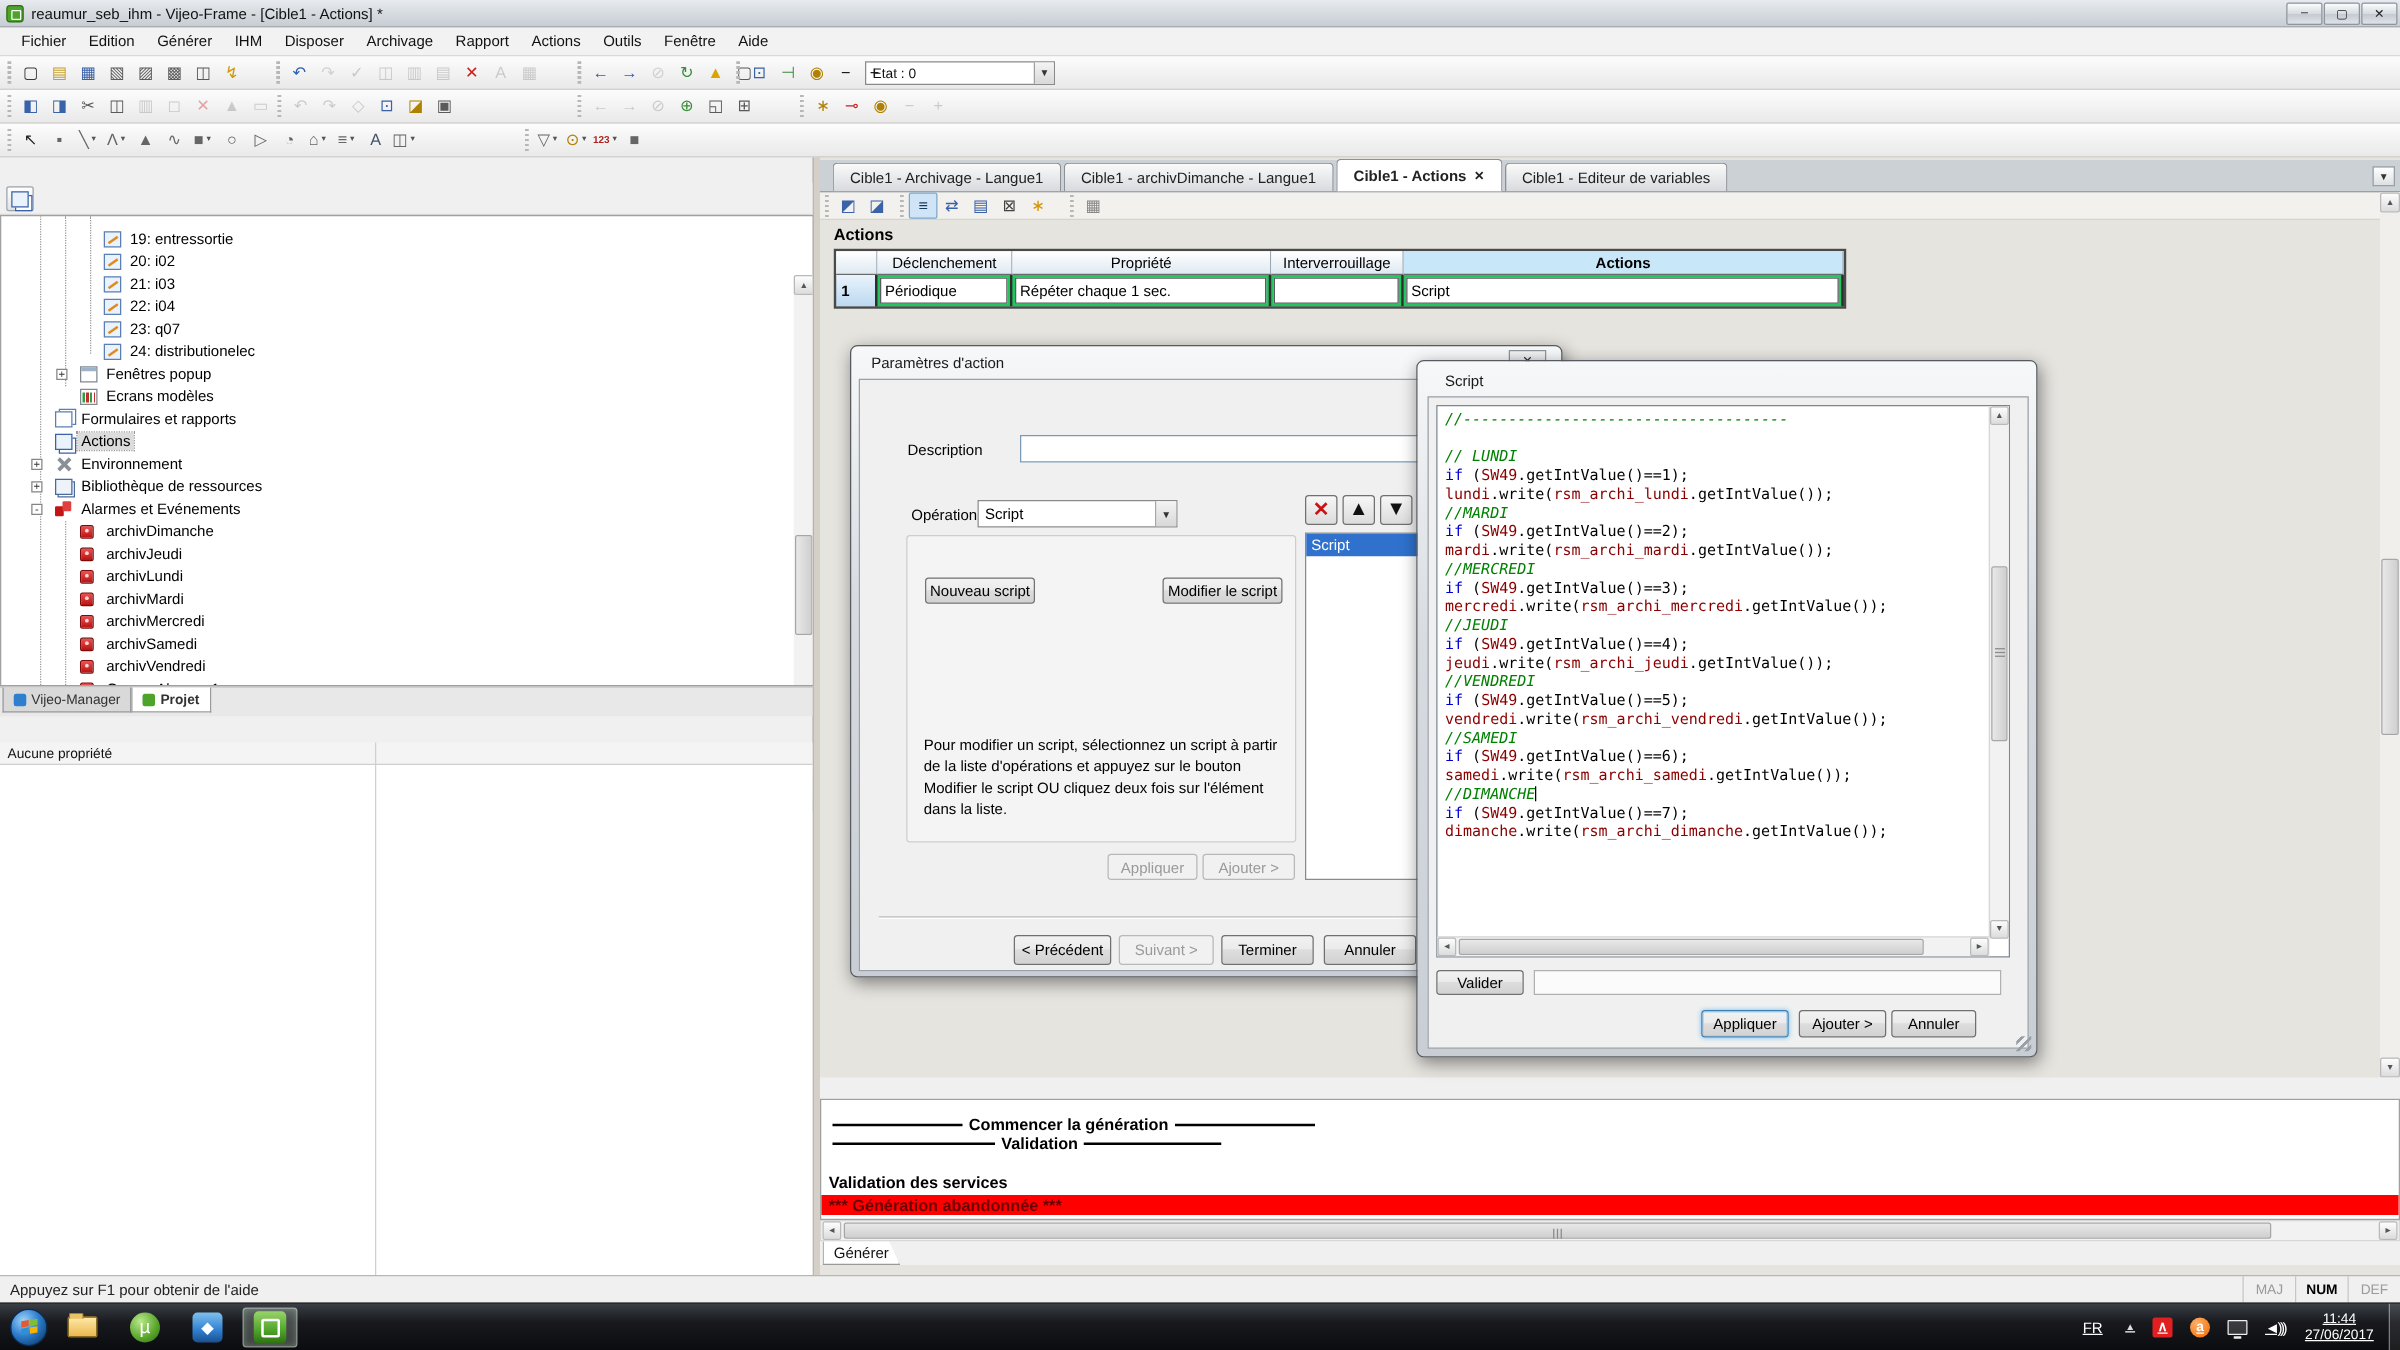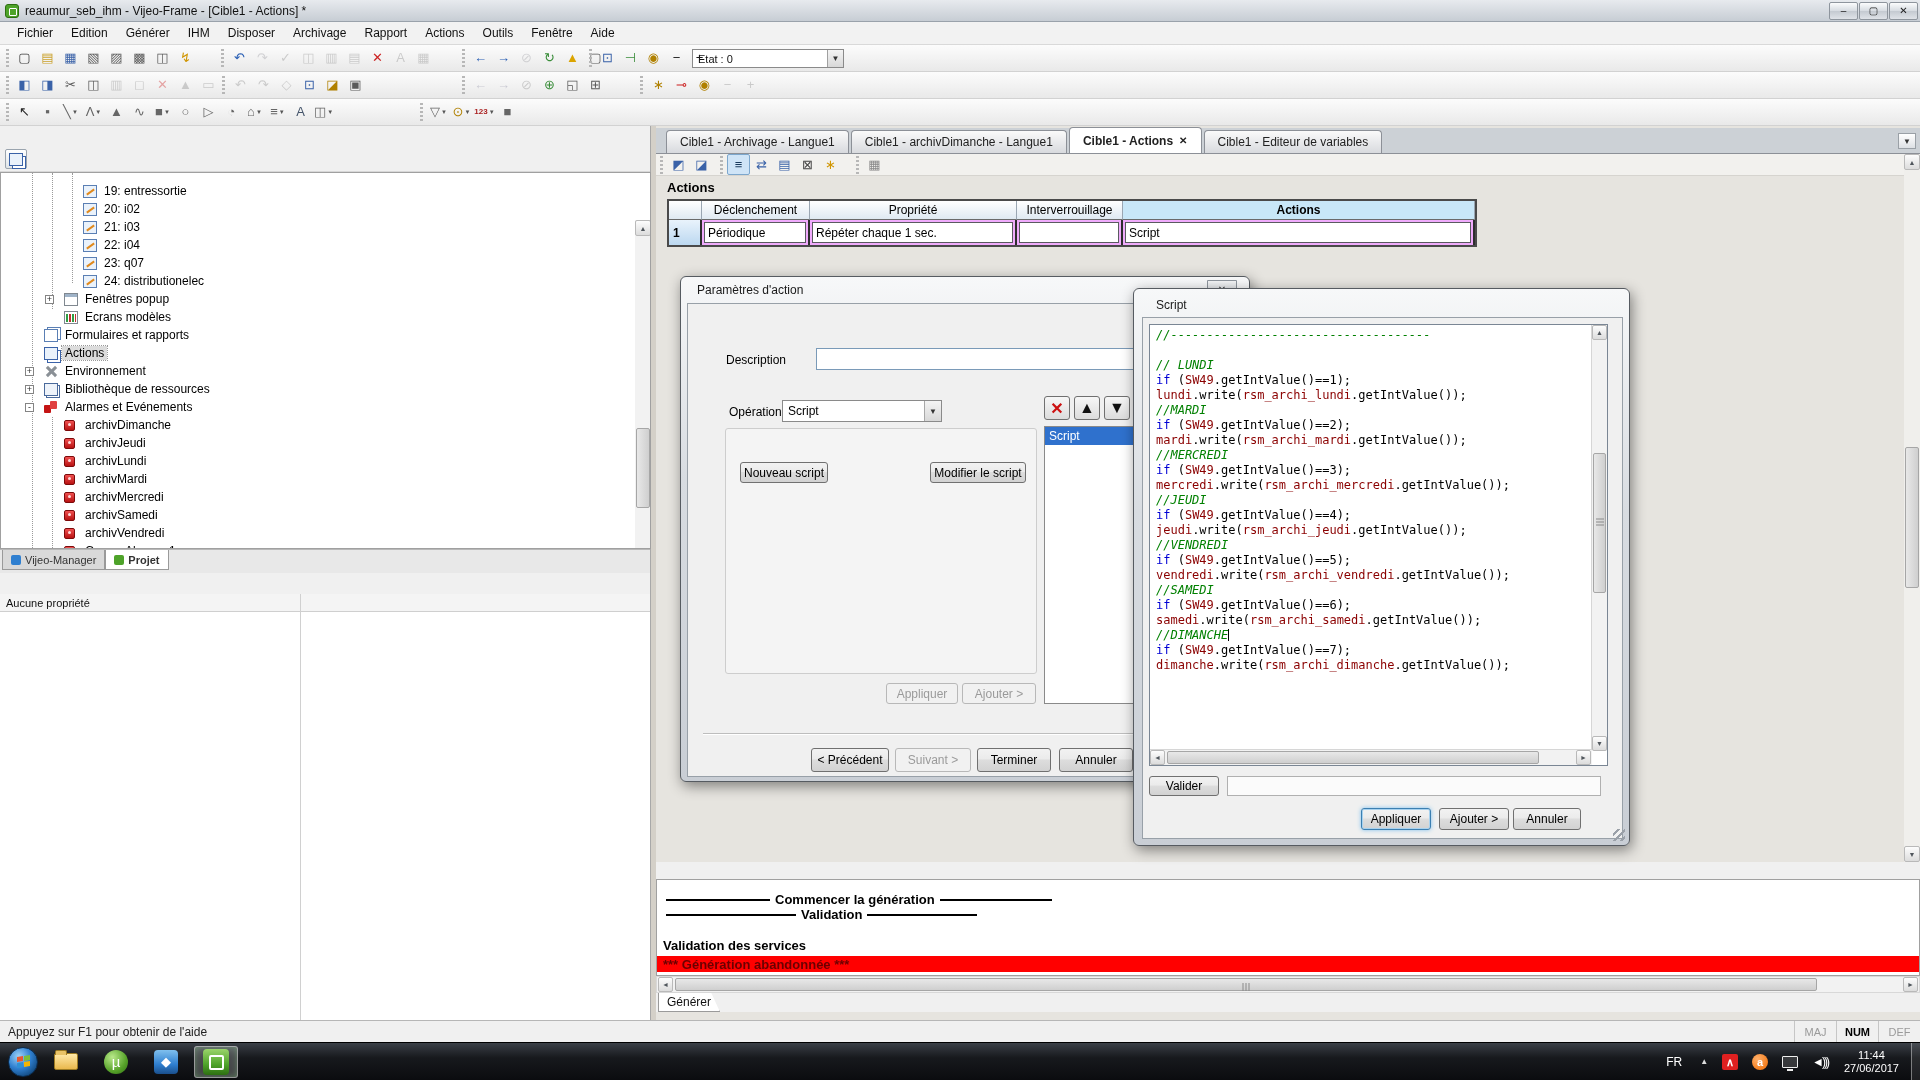--- a/index.html
+++ b/index.html
@@ -110,21 +110,21 @@
   #docbar{position:absolute;left:0;top:28px;width:100%;height:22px;background:#f2f1ee;border-bottom:1px solid #d6d4cf;}
   #docbar .tbg{top:0;}
   #doc-heading{position:absolute;left:11px;top:54px;font-size:13px;font-weight:bold;color:#000;}
   
   #atable{position:absolute;left:11px;top:73px;border:2px solid #4a4a4a;background:#fff;}
   .th-row{display:flex;height:19px;}
   .th{background:linear-gradient(#ffffff,#dfe9f2);border-right:1px solid #9aa6b2;border-bottom:1px solid #6a6a6a;
     font-size:12px;display:flex;align-items:center;justify-content:center;color:#000;}
   .th.hl{background:#c8e7f8;font-weight:bold;}
   .td-row{display:flex;height:25px;background:#2e2e2e;}
-  .td{background:#f0abfc;border-right:2px solid #2e2e2e;padding:2px;display:flex;}
+  .td{background:#22c55e;border-right:2px solid #2e2e2e;padding:2px;display:flex;}
   .td .cellbox{flex:1;border:1px solid #5a5a60;background:#fff;font-size:12px;display:flex;align-items:center;padding-left:3px;}
   .td.rowhdr{background:linear-gradient(#e9f3fc,#bcd8f0);font-size:12px;font-weight:bold;align-items:center;padding-left:4px;}
   
   #doc-sb{left:1248px;top:28px;width:16px;height:708px;background:#f0efec;position:absolute;}
 
   
   #feedback{position:absolute;left:0;top:736px;width:1264px;height:150px;background:#f0f0f0;}
   #fb-title{top:0;}
   #fb-content{position:absolute;left:0;top:17px;width:100%;height:97px;background:#fff;border:1px solid #a0a0a0;overflow:hidden;}
   .fb-line{position:absolute;display:flex;align-items:center;font-size:13px;font-weight:bold;color:#000;}
@@ -191,21 +191,21 @@
   .tk-app{width:44px;height:32px;margin-left:6px;border-radius:3px;display:flex;align-items:center;justify-content:center;}
   .tk-app.active{background:rgba(255,255,255,.22);border:1px solid rgba(255,255,255,.45);box-shadow:0 0 6px rgba(140,220,140,.4) inset;}
   .folder{width:24px;height:17px;background:linear-gradient(#ffe9a8,#e9b84d);border:1px solid #9c7a22;border-radius:2px;position:relative;}
   .folder::before{content:"";position:absolute;left:0;top:-4px;width:10px;height:4px;background:#e9c367;border:1px solid #9c7a22;border-bottom:none;border-radius:2px 2px 0 0;}
   .utorrent{width:24px;height:24px;border-radius:50%;background:radial-gradient(circle at 35% 30%,#b9e98a,#57a32a 60%,#2f6e12);
     color:#fff;font-size:15px;display:flex;align-items:center;justify-content:center;}
   .blueapp{width:24px;height:24px;border-radius:4px;background:linear-gradient(#7fc0ee,#2f7fd0 60%,#1a4f8c);
     color:#fff;font-size:13px;display:flex;align-items:center;justify-content:center;}
   .greenapp{width:26px;height:26px;border-radius:4px;background:linear-gradient(#9ad46a,#4ea32a 60%,#2d6e12);position:relative;}
   .greenapp::after{content:"";position:absolute;left:6px;top:6px;width:11px;height:11px;border:2px solid #fff;border-radius:2px;}
-  #tray{margin-left:auto;display:flex;align-items:center;color:#fff;}
+  #tray{margin-left:auto;display:flex;align-items:center;color:#fff;text-decoration:underline;}
   #tray-lang{font-size:12px;}
   #tray-up{font-size:8px;margin-left:18px;color:#ddd;}
   .tray-ico{margin-left:14px;display:flex;align-items:center;justify-content:center;}
   .avira{width:16px;height:16px;background:#e02020;border-radius:2px;color:#fff;font-size:11px;font-weight:bold;text-align:center;line-height:16px;}
   .avast{width:16px;height:16px;background:radial-gradient(circle at 35% 30%,#ffb06a,#f47f1f 70%);border-radius:50%;
     color:#fff;font-size:11px;font-weight:bold;text-align:center;line-height:16px;}
   .netico{width:16px;height:12px;border:1px solid #eee;border-radius:1px;position:relative;background:rgba(255,255,255,.15);}
   .netico::after{content:"";position:absolute;left:4px;bottom:-4px;width:6px;height:2px;background:#eee;}
   .spk{color:#fff;font-size:12px;letter-spacing:-2px;}
   #clock{margin-left:16px;margin-right:12px;text-align:center;color:#fff;font-size:11px;line-height:13px;}
@@ -777,20 +777,21 @@
     </div>
     <div class="sqbtn" style="left:356px;top:92px;color:#cc1111;">✕</div>
     <div class="sqbtn" style="left:386px;top:92px;color:#111;">▲</div>
     <div class="sqbtn" style="left:416px;top:92px;color:#111;">▼</div>
     <div id="pd-list" style="left:356px;top:122px;width:192px;height:278px;">
         <div class="list-item sel">Script</div>
       </div>
     <div id="pd-group" style="left:37px;top:124px;width:312px;height:246px;"></div>
     <div class="btn" style="left:52px;top:158px;width:88px;height:21px;">Nouveau script</div>
     <div class="btn" style="left:242px;top:158px;width:96px;height:21px;">Modifier le script</div>
+    <div id="pd-instr" style="left:51px;top:284px;">Pour modifier un script, sélectionnez un script à partir de la liste d'opérations et appuyez sur le bouton Modifier le script OU cliquez deux fois sur l'élément dans la liste.</div>
     <div class="btn dis" style="left:198px;top:379px;width:72px;height:21px;">Appliquer</div>
     <div class="btn dis" style="left:274px;top:379px;width:74px;height:21px;">Ajouter &gt;</div>
     <div id="pd-hr" style="left:15px;top:429px;width:532px;"></div>
     <div class="btn" style="left:123px;top:444px;width:78px;height:24px;">&lt; Précédent</div>
     <div class="btn dis" style="left:207px;top:444px;width:76px;height:24px;">Suivant &gt;</div>
     <div class="btn" style="left:289px;top:444px;width:74px;height:24px;">Terminer</div>
     <div class="btn" style="left:371px;top:444px;width:74px;height:24px;">Annuler</div>
   </div>
 </div>
 

